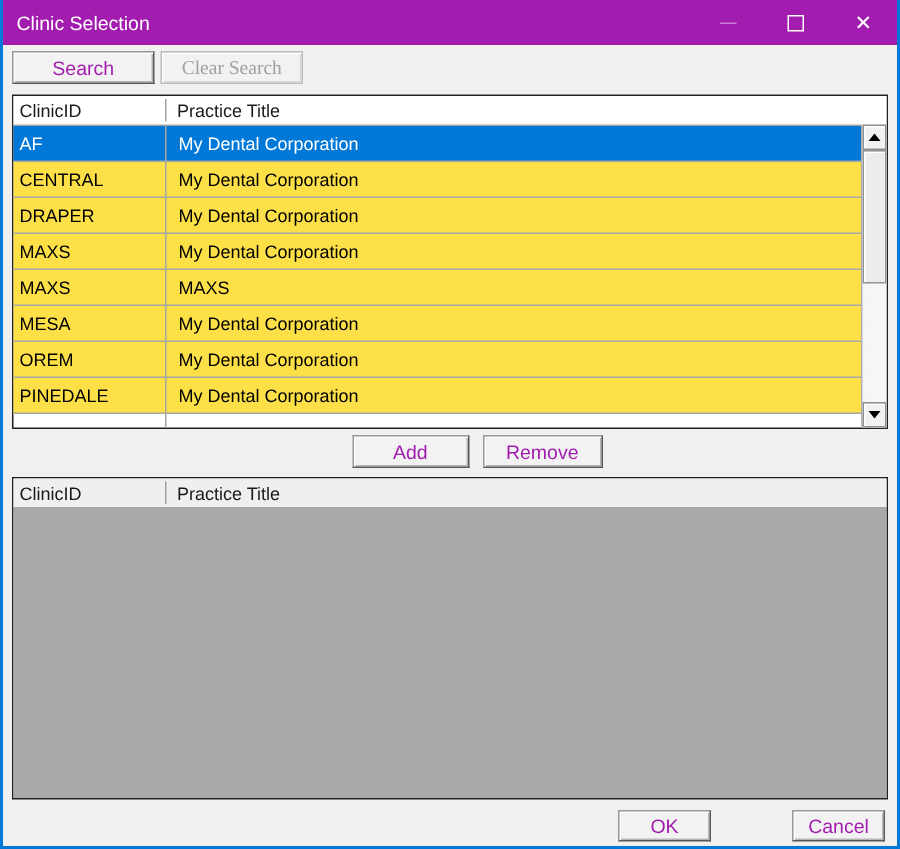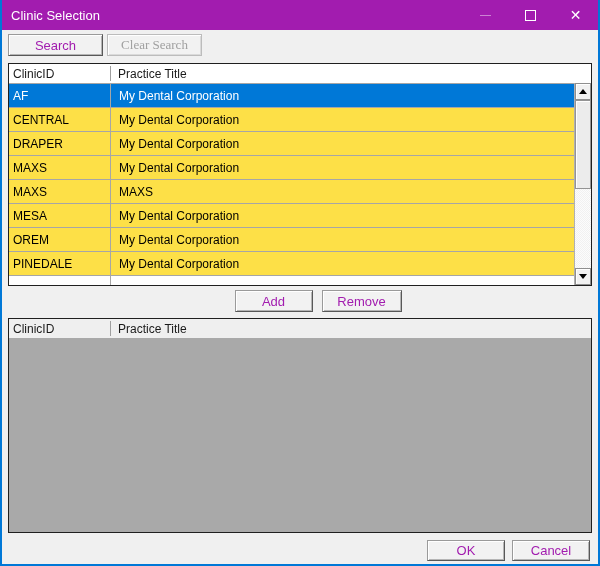--- a/index.html
+++ b/index.html
@@ -110,21 +110,21 @@
   
   .grid-bottom{ margin-top:6px; height:215px; display:flex; flex-direction:column; }
   .grid-bottom .grid-header{ background:#efefef; }
   .grid-bottom .empty-body{ flex:1; background:#a9a9a9; }
 
   
   .footer{
     margin-top:7px; height:21px;
     display:flex; justify-content:flex-end; gap:7px; padding-right:8px;
   }
-  .footer .btn{ width:78px; height:21px; }
+  .footer .btn{ width:62px; height:21px;margin-left:47px; }
 </style>
 </head>
 <body>
 
 <div class="window">
 
   <div class="titlebar">
     <div class="title-text">Clinic Selection</div>
     <div class="win-controls">
       <div class="win-btn">

